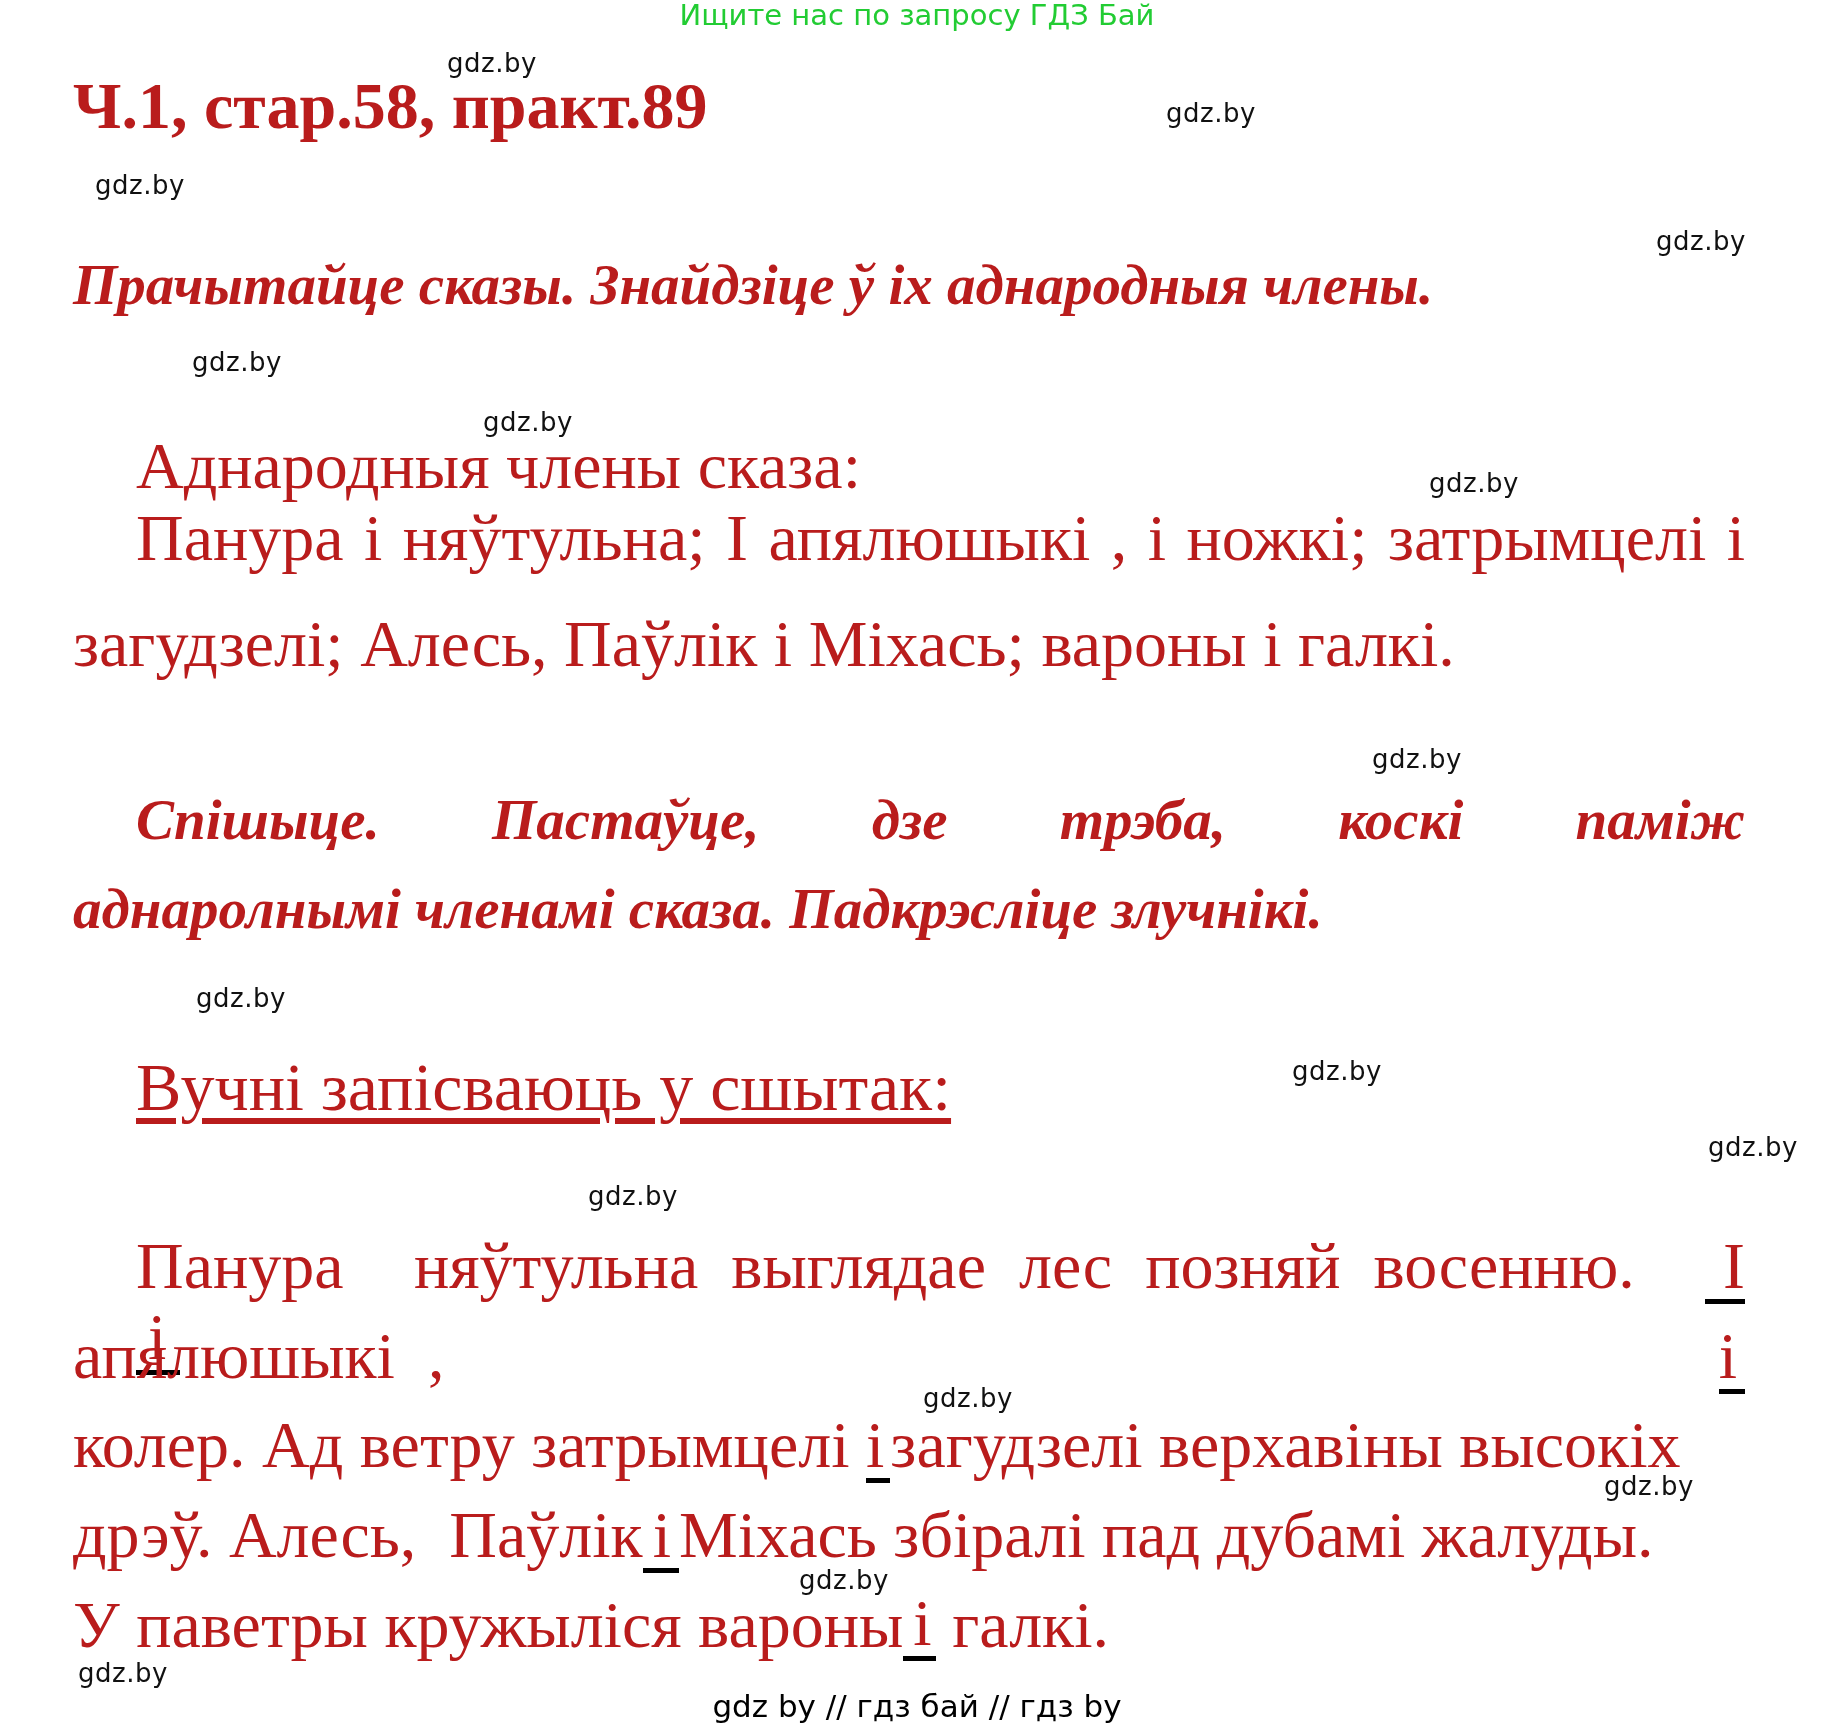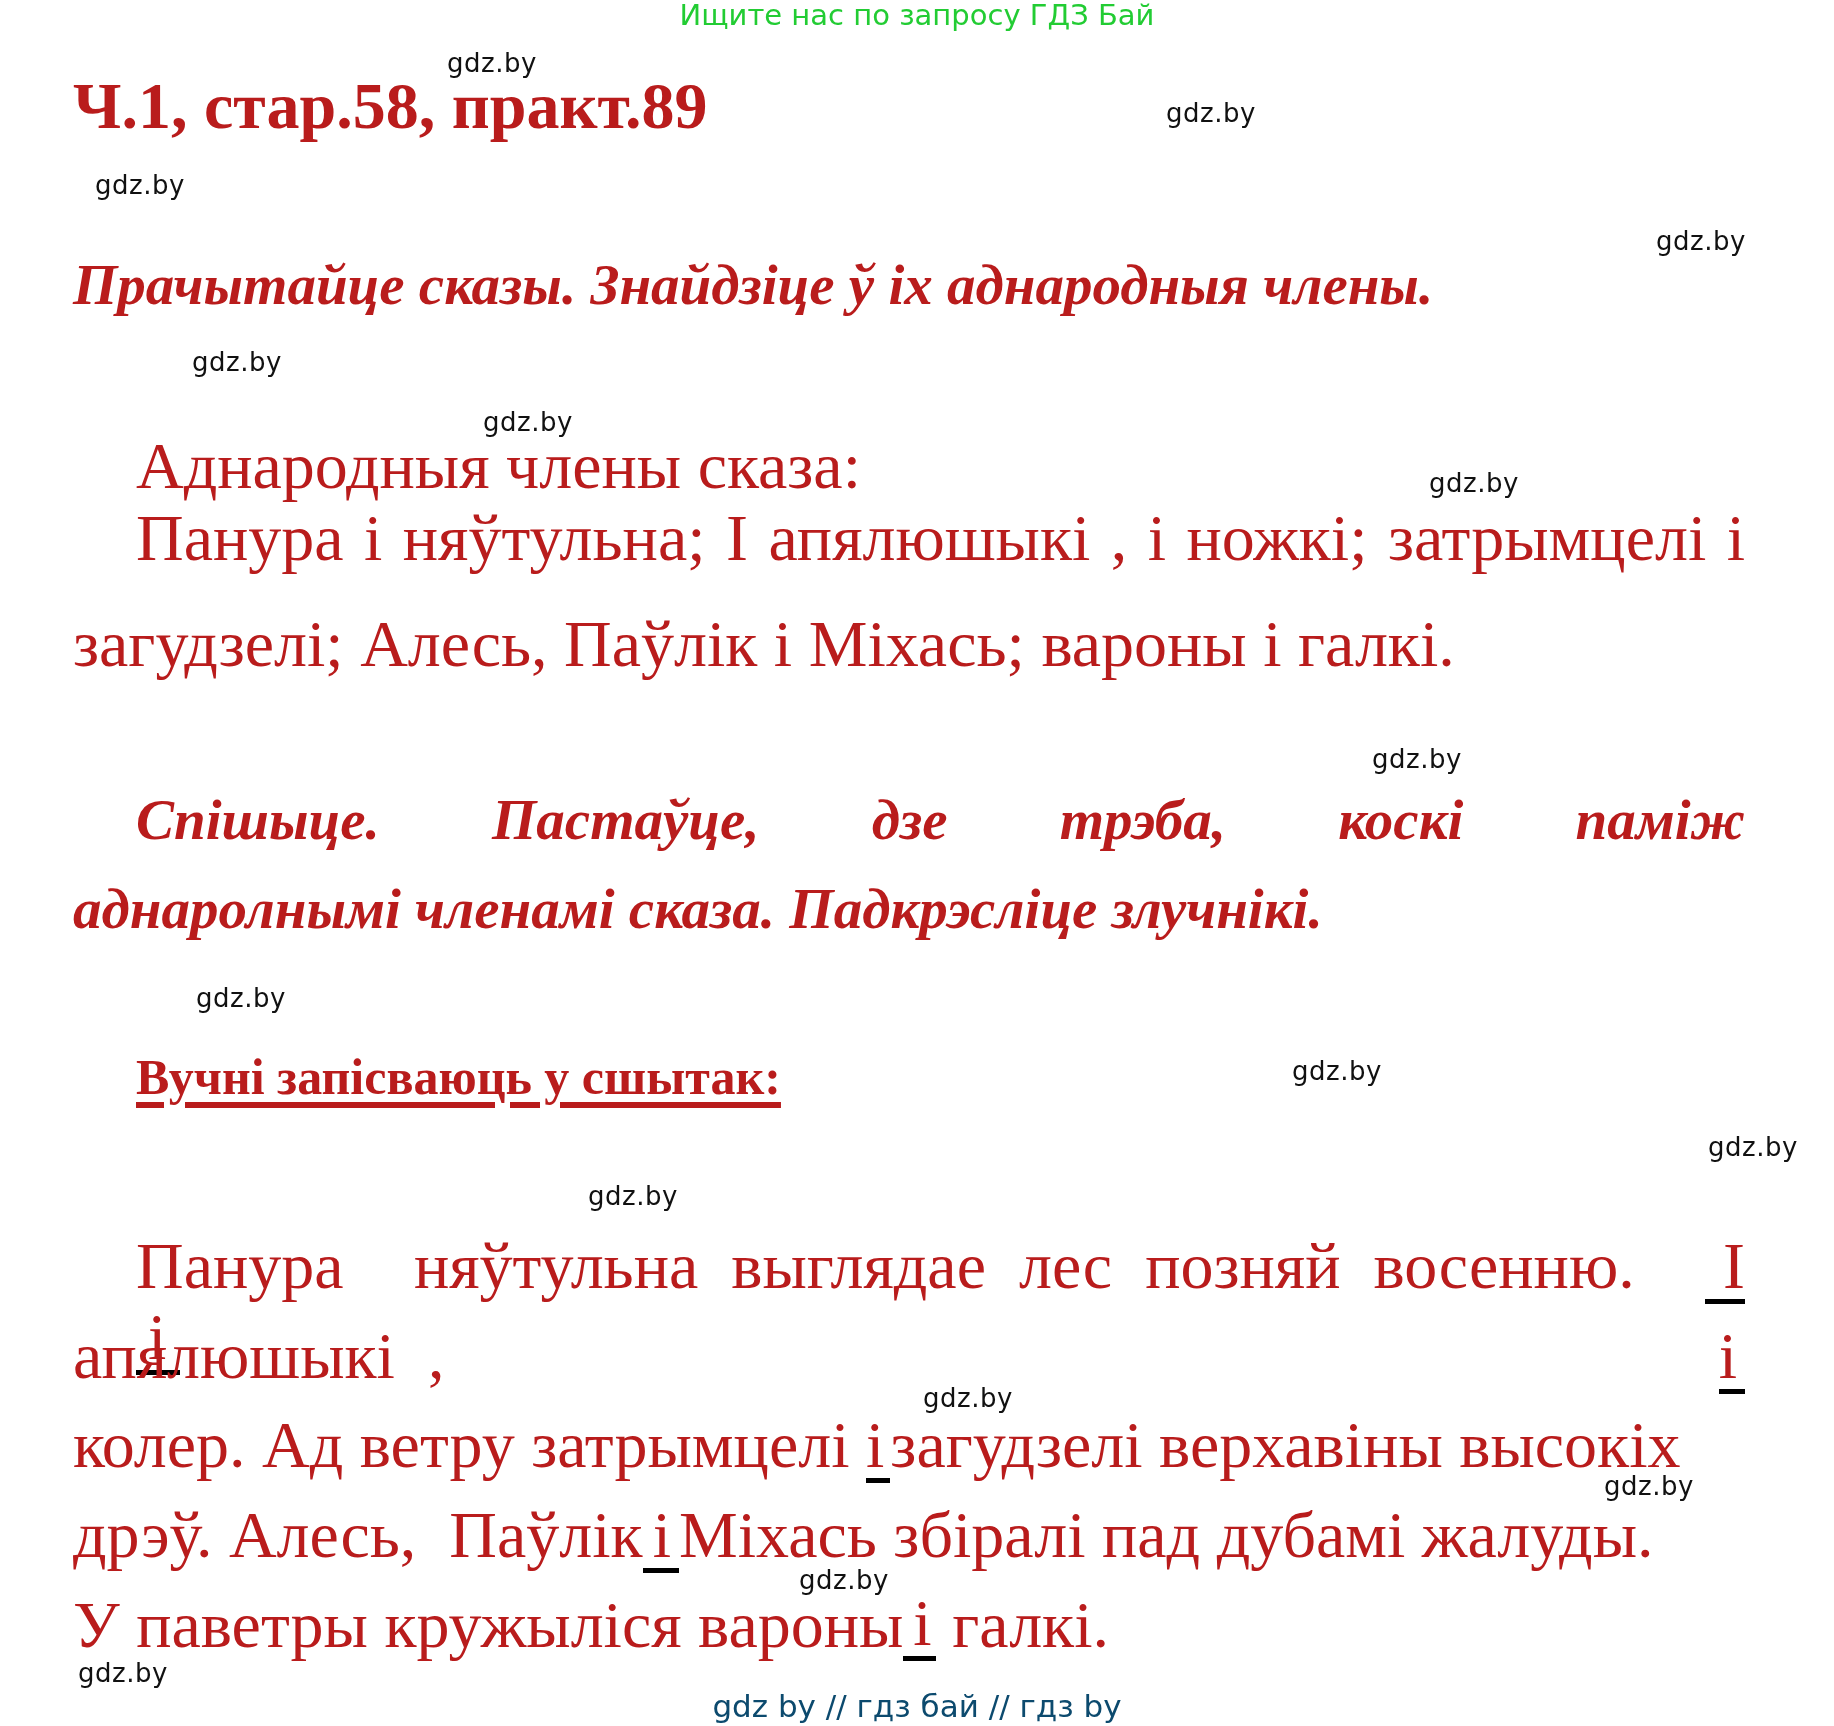--- a/index.html
+++ b/index.html
@@ -5,22 +5,22 @@
   html, body { margin: 0; padding: 0; background: #ffffff; }
   body { width: 1834px; height: 1726px; position: relative; overflow: hidden; }
   .abs { position: absolute; white-space: nowrap; }
   .banner { left: 0; width: 1834px; top: -2px; text-align: center; font-family: "DejaVu Sans", sans-serif; font-size: 29px; color: #22cc33; }
   .wm { font-family: "DejaVu Sans", sans-serif; font-size: 26px; color: #111; letter-spacing: 0.5px; }
   .serif { font-family: "Liberation Serif", "DejaVu Serif", serif; color: #b91c1c; }
   .title { left: 73px; top: 68px; font-size: 66px; font-weight: bold; }
   .instr { font-size: 57px; font-weight: bold; font-style: italic; }
   .body { font-size: 66px; }
   .just { display: flex; justify-content: space-between; }
-  .heading2 { font-size: 50px; font-weight: bold; text-decoration: underline; text-decoration-thickness: 6px; text-underline-offset: 8px; }
-  .footer { left: 0; width: 1834px; top: 1688px; text-align: center; font-family: "DejaVu Sans", sans-serif; font-size: 31px; color: #0c4a6e; }
+  .heading2 { font-size: 68px; font-weight: normal; text-decoration: underline; text-decoration-thickness: 6px; text-underline-offset: 8px; }
+  .footer { left: 0; width: 1834px; top: 1688px; text-align: center; font-family: "DejaVu Sans", sans-serif; font-size: 31px; color: #000000; }
   .conj { border-bottom: 5px solid #000; display: inline-block; line-height: 1; }
 </style>
 </head>
 <body>
 
 <div class="abs banner">Ищите нас по запросу ГДЗ Бай</div>
 
 <div class="abs serif title">Ч.1, стар.58, практ.89</div>
 
 <div>

